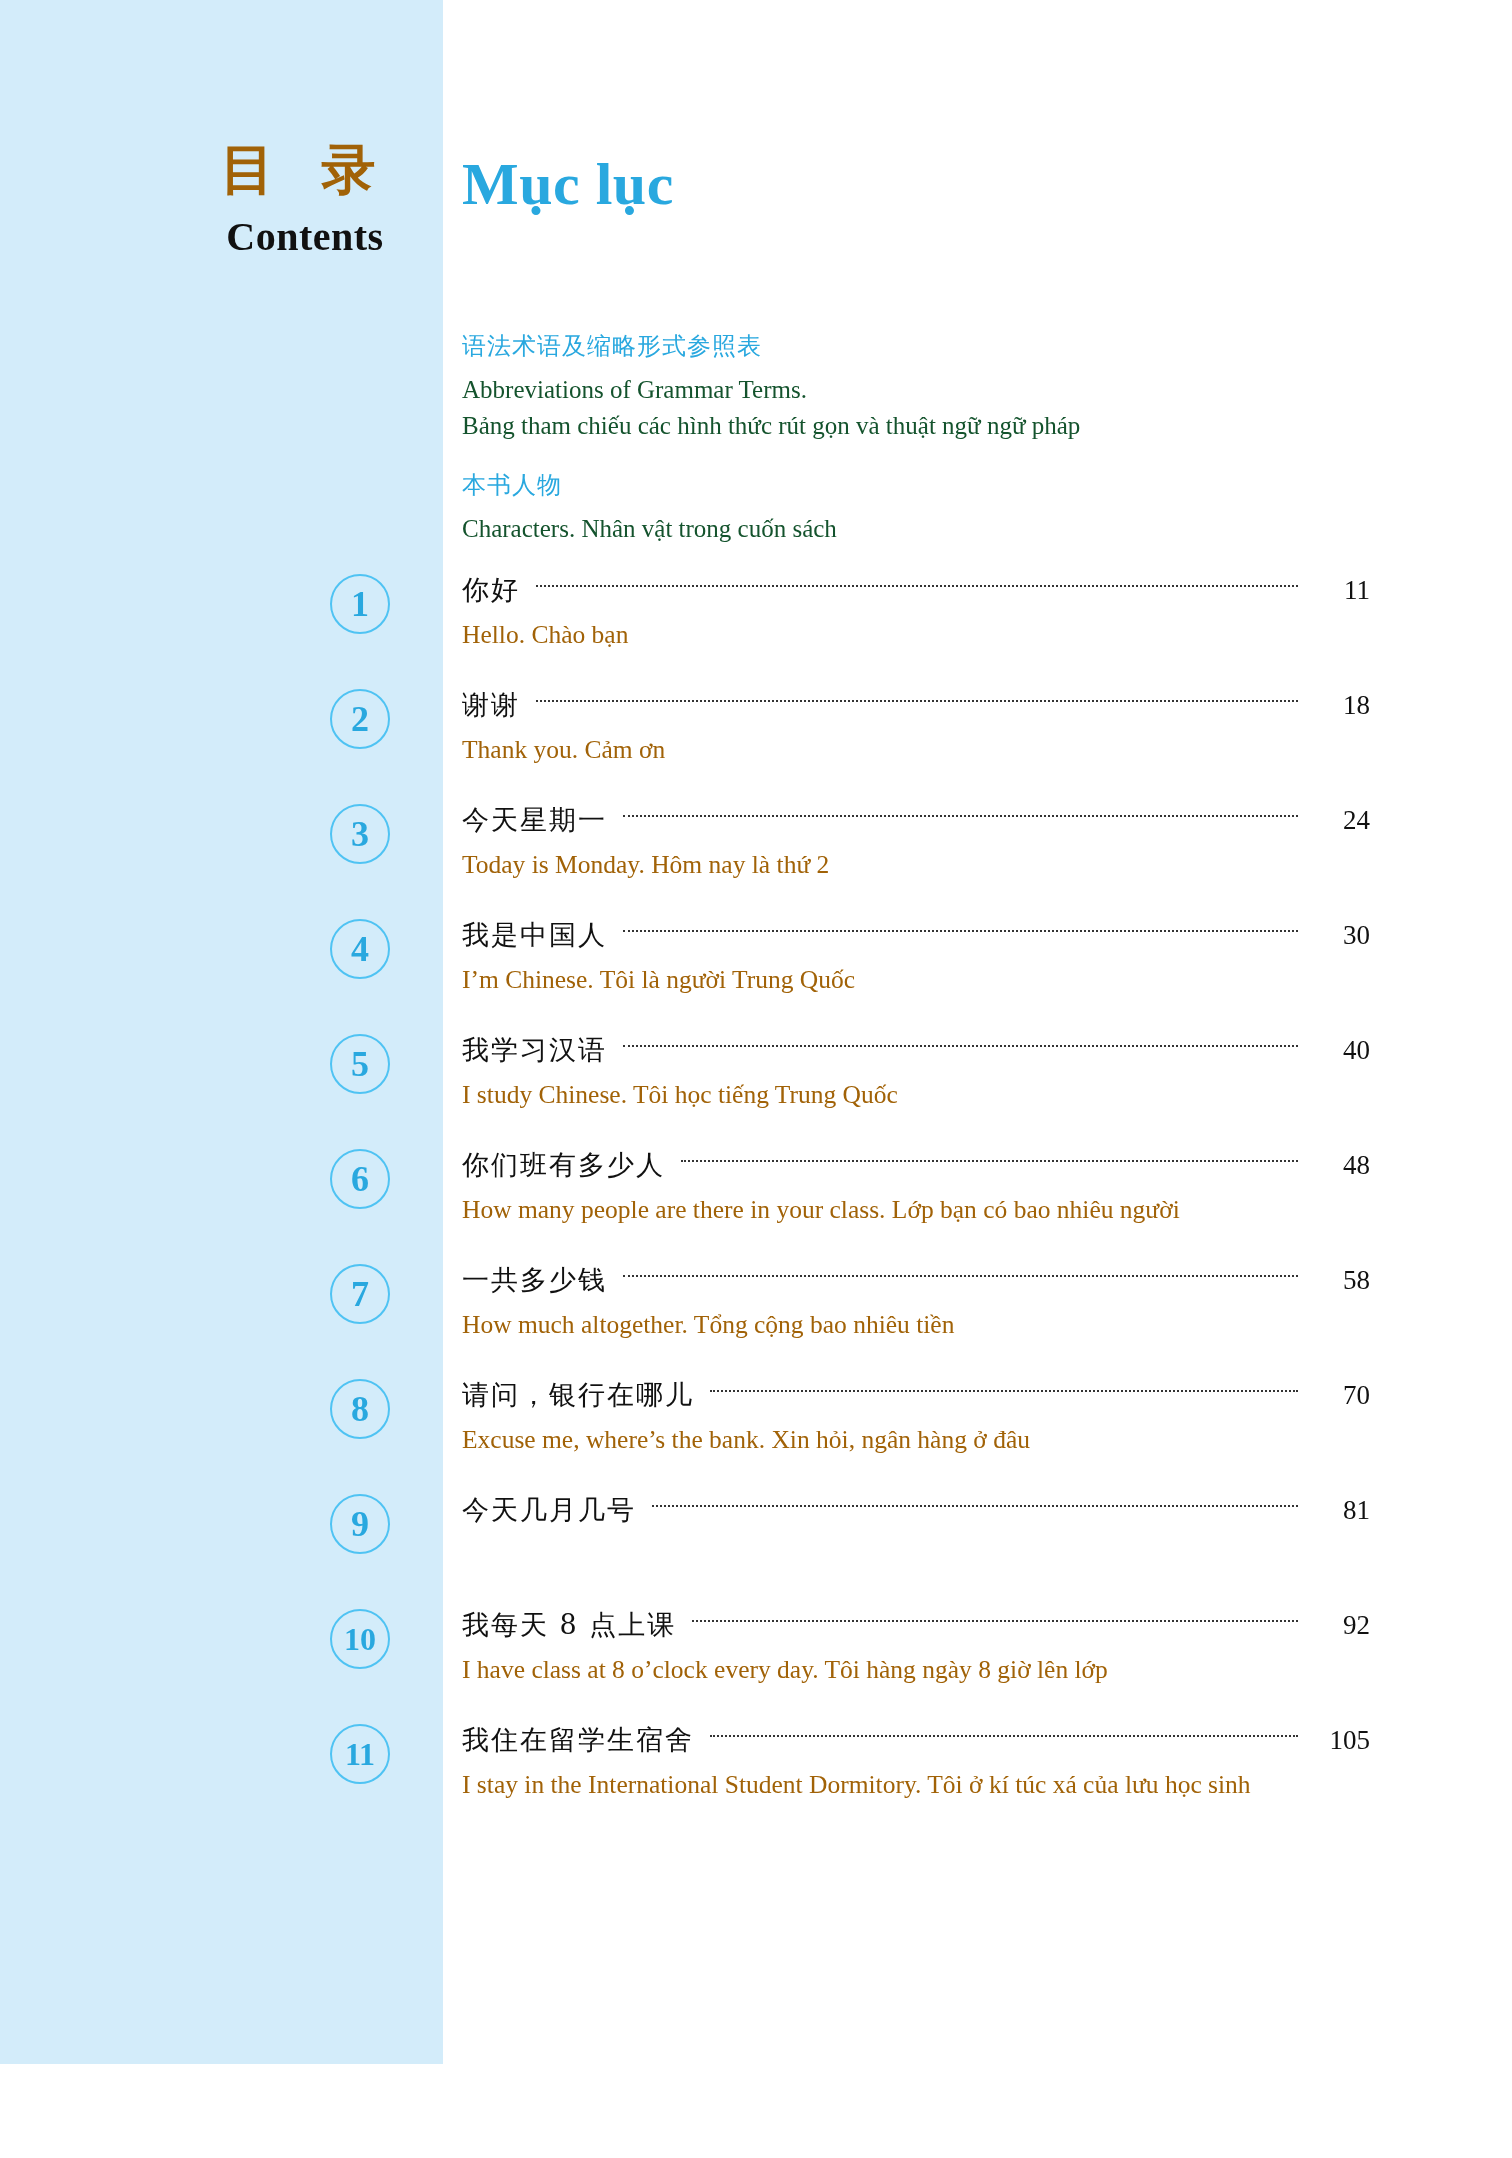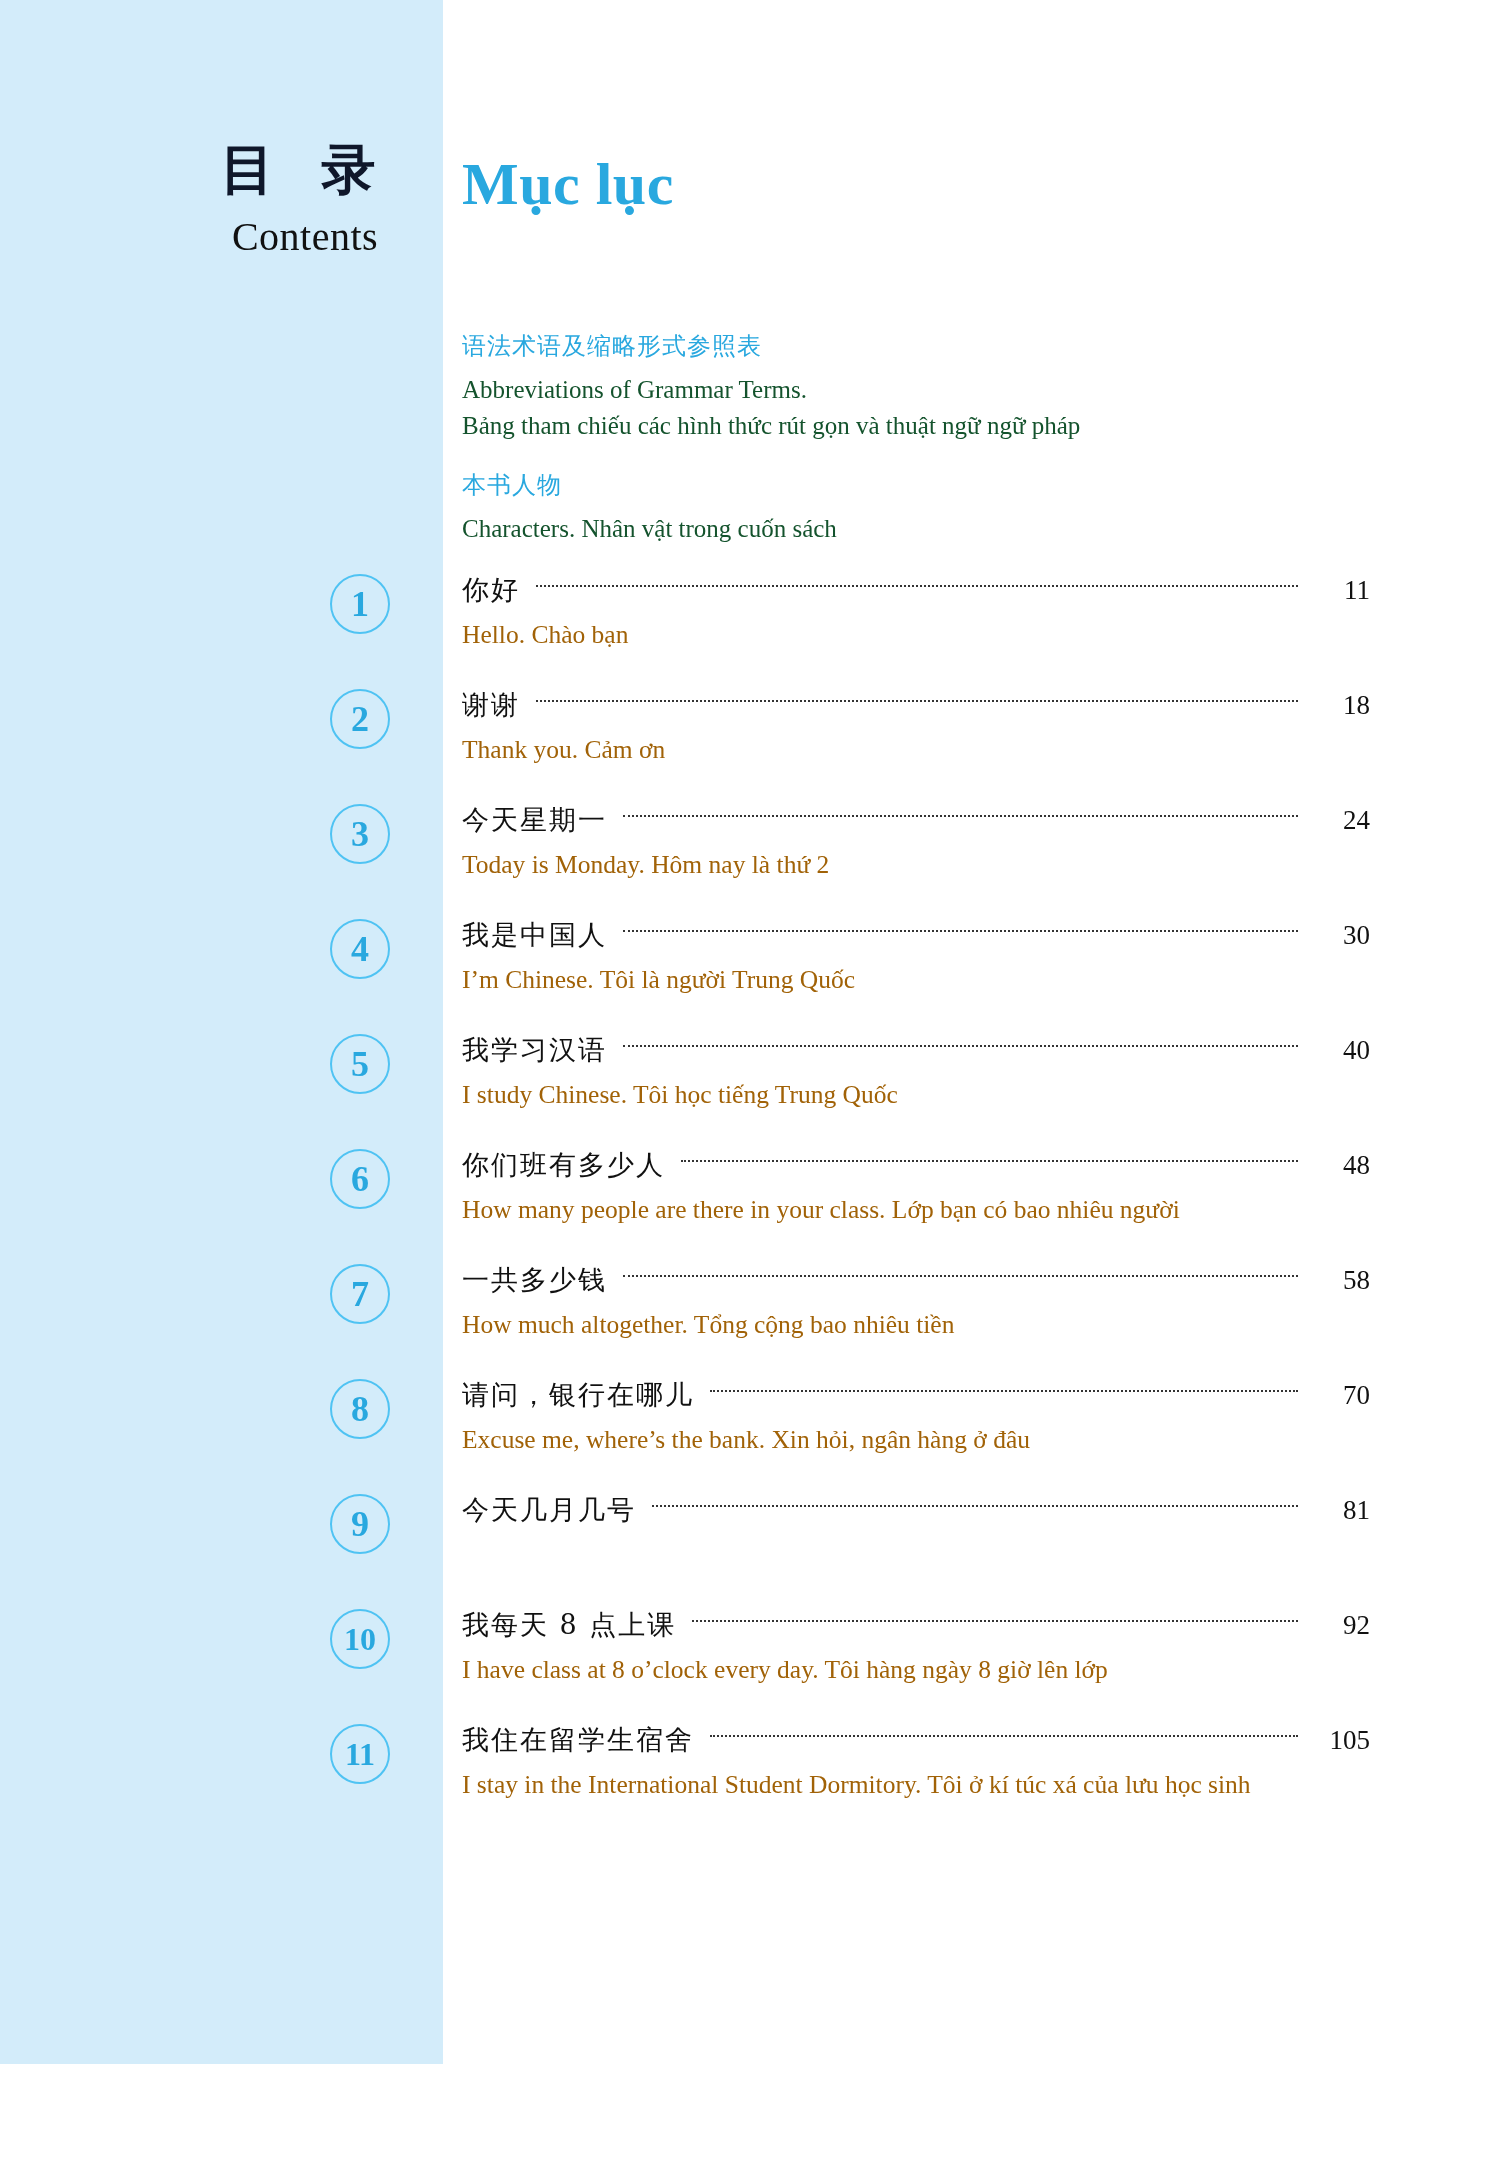--- a/index.html
+++ b/index.html
@@ -34,28 +34,28 @@
     position: absolute;
     left: 176px;
     top: 140px;
     width: 258px;
     text-align: center;
   }
   .title-cn {
     font-family: "DejaVu Serif", serif;
     font-size: 54px;
     font-weight: bold;
-    color: #0f172a;
+    color: #a16207;
     letter-spacing: 14px;
     line-height: 1.1;
   }
   .title-en {
     font-family: "Liberation Serif", serif;
     font-size: 40px;
-    font-weight: normal;
+    font-weight: bold;
     color: #111111;
     margin-top: 14px;
     letter-spacing: 0.5px;
   }
   .title-vi {
     position: absolute;
     left: 462px;
     top: 150px;
     font-family: "Liberation Serif", serif;
     font-size: 60px;

